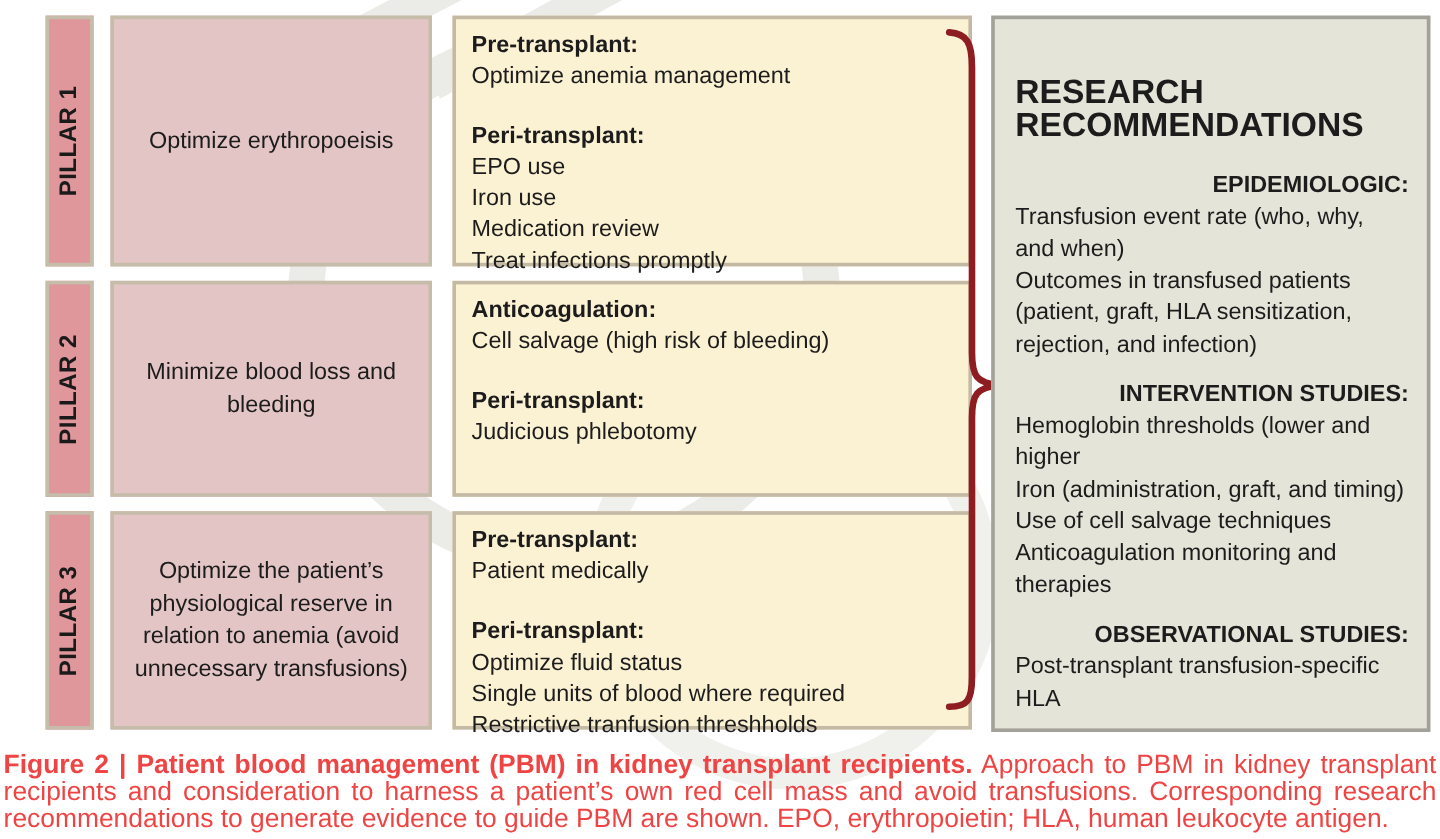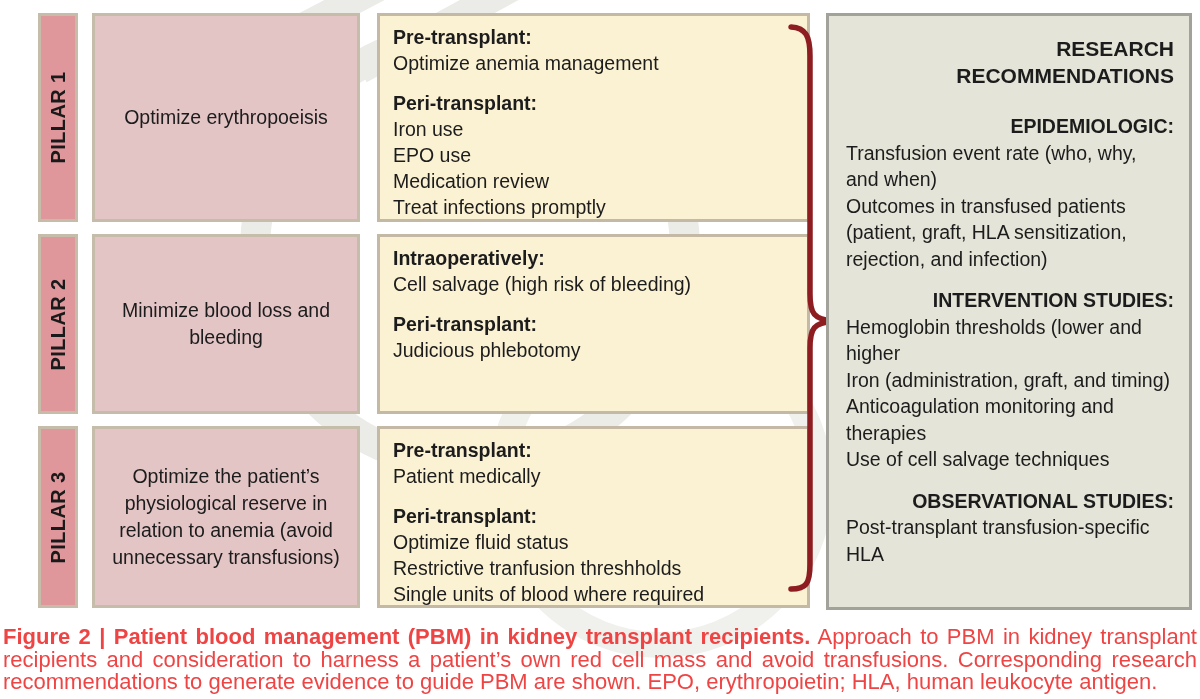--- a/index.html
+++ b/index.html
@@ -16,36 +16,36 @@
 
   
   .summary-box{left:92px;width:268px;background:var(--summary-fill);border:3px solid var(--summary-border);
                display:flex;align-items:center;justify-content:center;text-align:center;
                font-size:19.5px;line-height:27px;padding:4px 16px;}
 
   
   .detail-box{left:377px;width:433px;background:var(--detail-fill);border:3px solid var(--detail-border);
               padding:8px 8px 0 13px;font-size:19.5px;line-height:26px;}
   .d-head{font-weight:bold;}
-  .d-head.mt{margin-top:14px;}
+  .d-head.mt{margin-top:24px;}
 
   
   .row1{top:13px;height:209px;}
   .row2{top:234px;height:180px;}
   .row3{top:426px;height:182px;}
 
   
   #brace{left:782px;top:22px;z-index:1;}
   .brace-path{stroke:var(--brace-color,#8e1d21);stroke-width:5.5;fill:none;stroke-linecap:round;}
 
   
   .research-box{left:826px;top:13px;width:366px;height:597px;background:var(--research-fill);
                 border:3px solid var(--research-border);padding:19px 15px 0 17px;
                 font-size:19.5px;line-height:26.5px;}
-  .r-title{text-align:right;font-weight:bold;font-size:21px;line-height:27px;margin-bottom:24px;}
+  .r-title{text-align:left;font-weight:bold;font-size:28px;line-height:27px;margin-bottom:24px;margin-top:28px;}
   .r-section{margin-top:15px;}
   .r-head{font-weight:bold;text-align:right;}
 
   
   .caption{left:3px;top:626px;width:1194px;font-size:22px;line-height:22.5px;text-align:justify;
            color:#ef4444;}
   .caption b{font-weight:bold;}
 </style>
 </head>
 <body>
@@ -62,74 +62,74 @@
   <div class="abs pillar-tab row1">
     <span>PILLAR 1</span>
   </div>
   <div class="abs summary-box row1">
     <span>Optimize erythropoeisis</span>
   </div>
   <div class="abs detail-box row1">
     <div class="d-head">Pre-transplant:</div>
     <div class="d-line">Optimize anemia management</div>
     <div class="d-head mt">Peri-transplant:</div>
+    <div class="d-line">EPO use</div>
     <div class="d-line">Iron use</div>
-    <div class="d-line">EPO use</div>
     <div class="d-line">Medication review</div>
     <div class="d-line">Treat infections promptly</div>
   </div>
 
   <div class="abs pillar-tab row2">
     <span>PILLAR 2</span>
   </div>
   <div class="abs summary-box row2">
     <span>Minimize blood loss and bleeding</span>
   </div>
   <div class="abs detail-box row2">
-    <div class="d-head">Intraoperatively:</div>
+    <div class="d-head">Anticoagulation:</div>
     <div class="d-line">Cell salvage (high risk of bleeding)</div>
     <div class="d-head mt">Peri-transplant:</div>
     <div class="d-line">Judicious phlebotomy</div>
   </div>
 
   <div class="abs pillar-tab row3">
     <span>PILLAR 3</span>
   </div>
   <div class="abs summary-box row3">
     <span>Optimize the patient’s physiological reserve in relation to anemia (avoid unnecessary transfusions)</span>
   </div>
   <div class="abs detail-box row3">
     <div class="d-head">Pre-transplant:</div>
     <div class="d-line">Patient medically</div>
     <div class="d-head mt">Peri-transplant:</div>
     <div class="d-line">Optimize fluid status</div>
+    <div class="d-line">Single units of blood where required</div>
     <div class="d-line">Restrictive tranfusion threshholds</div>
-    <div class="d-line">Single units of blood where required</div>
   </div>
 
   <svg id="brace" class="abs" width="56" height="572" viewBox="0 0 56 572">
     <path class="brace-path" d="M 9 5 C 24 6 28 14 28 34 L 28 272 C 28 292 32 297 51 299 C 32 301 28 306 28 326 L 28 542 C 28 562 24 567 9 567"></path>
   </svg>
 
   <div class="abs research-box">
     <div class="r-title">
       <div>RESEARCH</div>
       <div>RECOMMENDATIONS</div>
     </div>
     <div class="r-section">
       <div class="r-head">EPIDEMIOLOGIC:</div>
       <div class="r-line">Transfusion event rate (who, why, and when)</div>
       <div class="r-line">Outcomes in transfused patients (patient, graft, HLA sensitization, rejection, and infection)</div>
     </div>
     <div class="r-section">
       <div class="r-head">INTERVENTION STUDIES:</div>
       <div class="r-line">Hemoglobin thresholds (lower and higher</div>
       <div class="r-line">Iron (administration, graft, and timing)</div>
+      <div class="r-line">Use of cell salvage techniques</div>
       <div class="r-line">Anticoagulation monitoring and therapies</div>
-      <div class="r-line">Use of cell salvage techniques</div>
     </div>
     <div class="r-section">
       <div class="r-head">OBSERVATIONAL STUDIES:</div>
       <div class="r-line">Post-transplant transfusion-specific HLA</div>
     </div>
   </div>
 
   <div class="abs caption">
     <b>Figure 2 | Patient blood management (PBM) in kidney transplant recipients.</b><span> Approach to PBM in kidney transplant recipients and consideration to harness a patient’s own red cell mass and avoid transfusions. Corresponding research recommendations to generate evidence to guide PBM are shown. EPO, erythropoietin; HLA, human leukocyte antigen.</span>
   </div>

